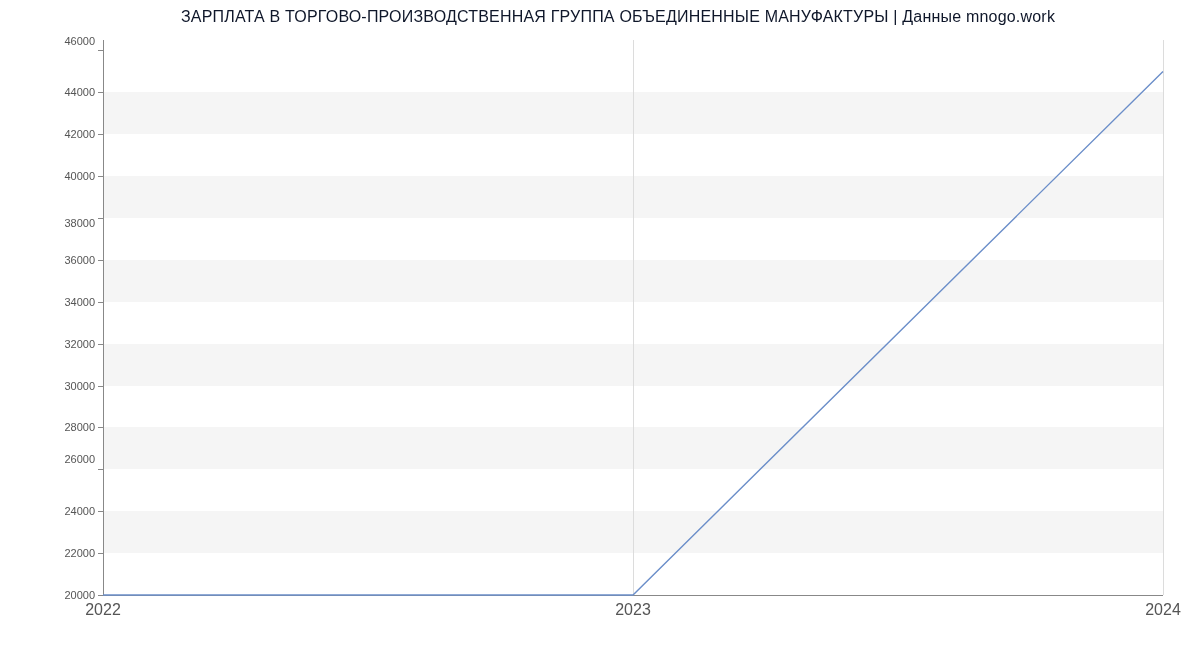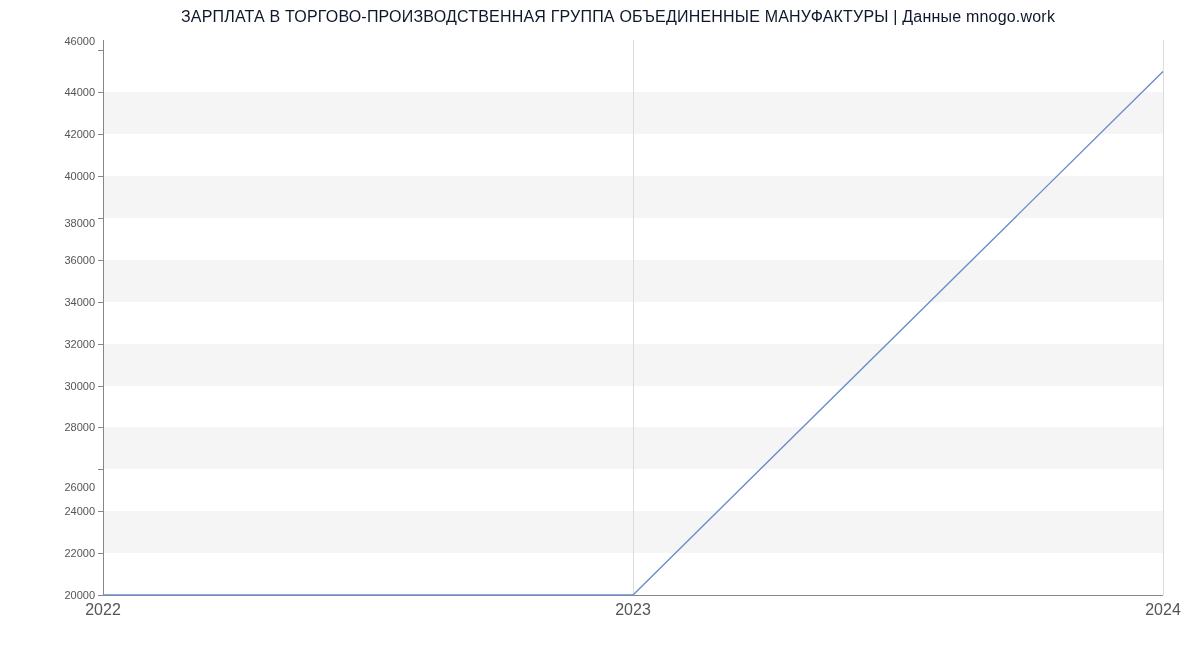--- a/index.html
+++ b/index.html
@@ -96,21 +96,21 @@
       <div class="band" style="top: 136.132px; height: 41.8868px;"></div>
       <div class="band" style="top: 52.3585px; height: 41.8868px;"></div>
       <div class="x-grid" style="left: 530px;"></div>
       <div class="x-grid" style="left: 1060px;"></div>
       <div class="y-tick-label" style="top: 555px;">20000</div>
       <div class="y-tick-mark" style="top: 555px;"></div>
       <div class="y-tick-label" style="top: 513.113px;">22000</div>
       <div class="y-tick-mark" style="top: 513.113px;"></div>
       <div class="y-tick-label" style="top: 471.226px;">24000</div>
       <div class="y-tick-mark" style="top: 471.226px;"></div>
-      <div class="y-tick-label" style="top: 447px;">26000</div>
+      <div class="y-tick-label" style="top: 419px;">26000</div>
       <div class="y-tick-mark" style="top: 429.34px;"></div>
       <div class="y-tick-label" style="top: 387.453px;">28000</div>
       <div class="y-tick-mark" style="top: 387.453px;"></div>
       <div class="y-tick-label" style="top: 345.566px;">30000</div>
       <div class="y-tick-mark" style="top: 345.566px;"></div>
       <div class="y-tick-label" style="top: 303.679px;">32000</div>
       <div class="y-tick-mark" style="top: 303.679px;"></div>
       <div class="y-tick-label" style="top: 261.792px;">34000</div>
       <div class="y-tick-mark" style="top: 261.792px;"></div>
       <div class="y-tick-label" style="top: 219.906px;">36000</div>

